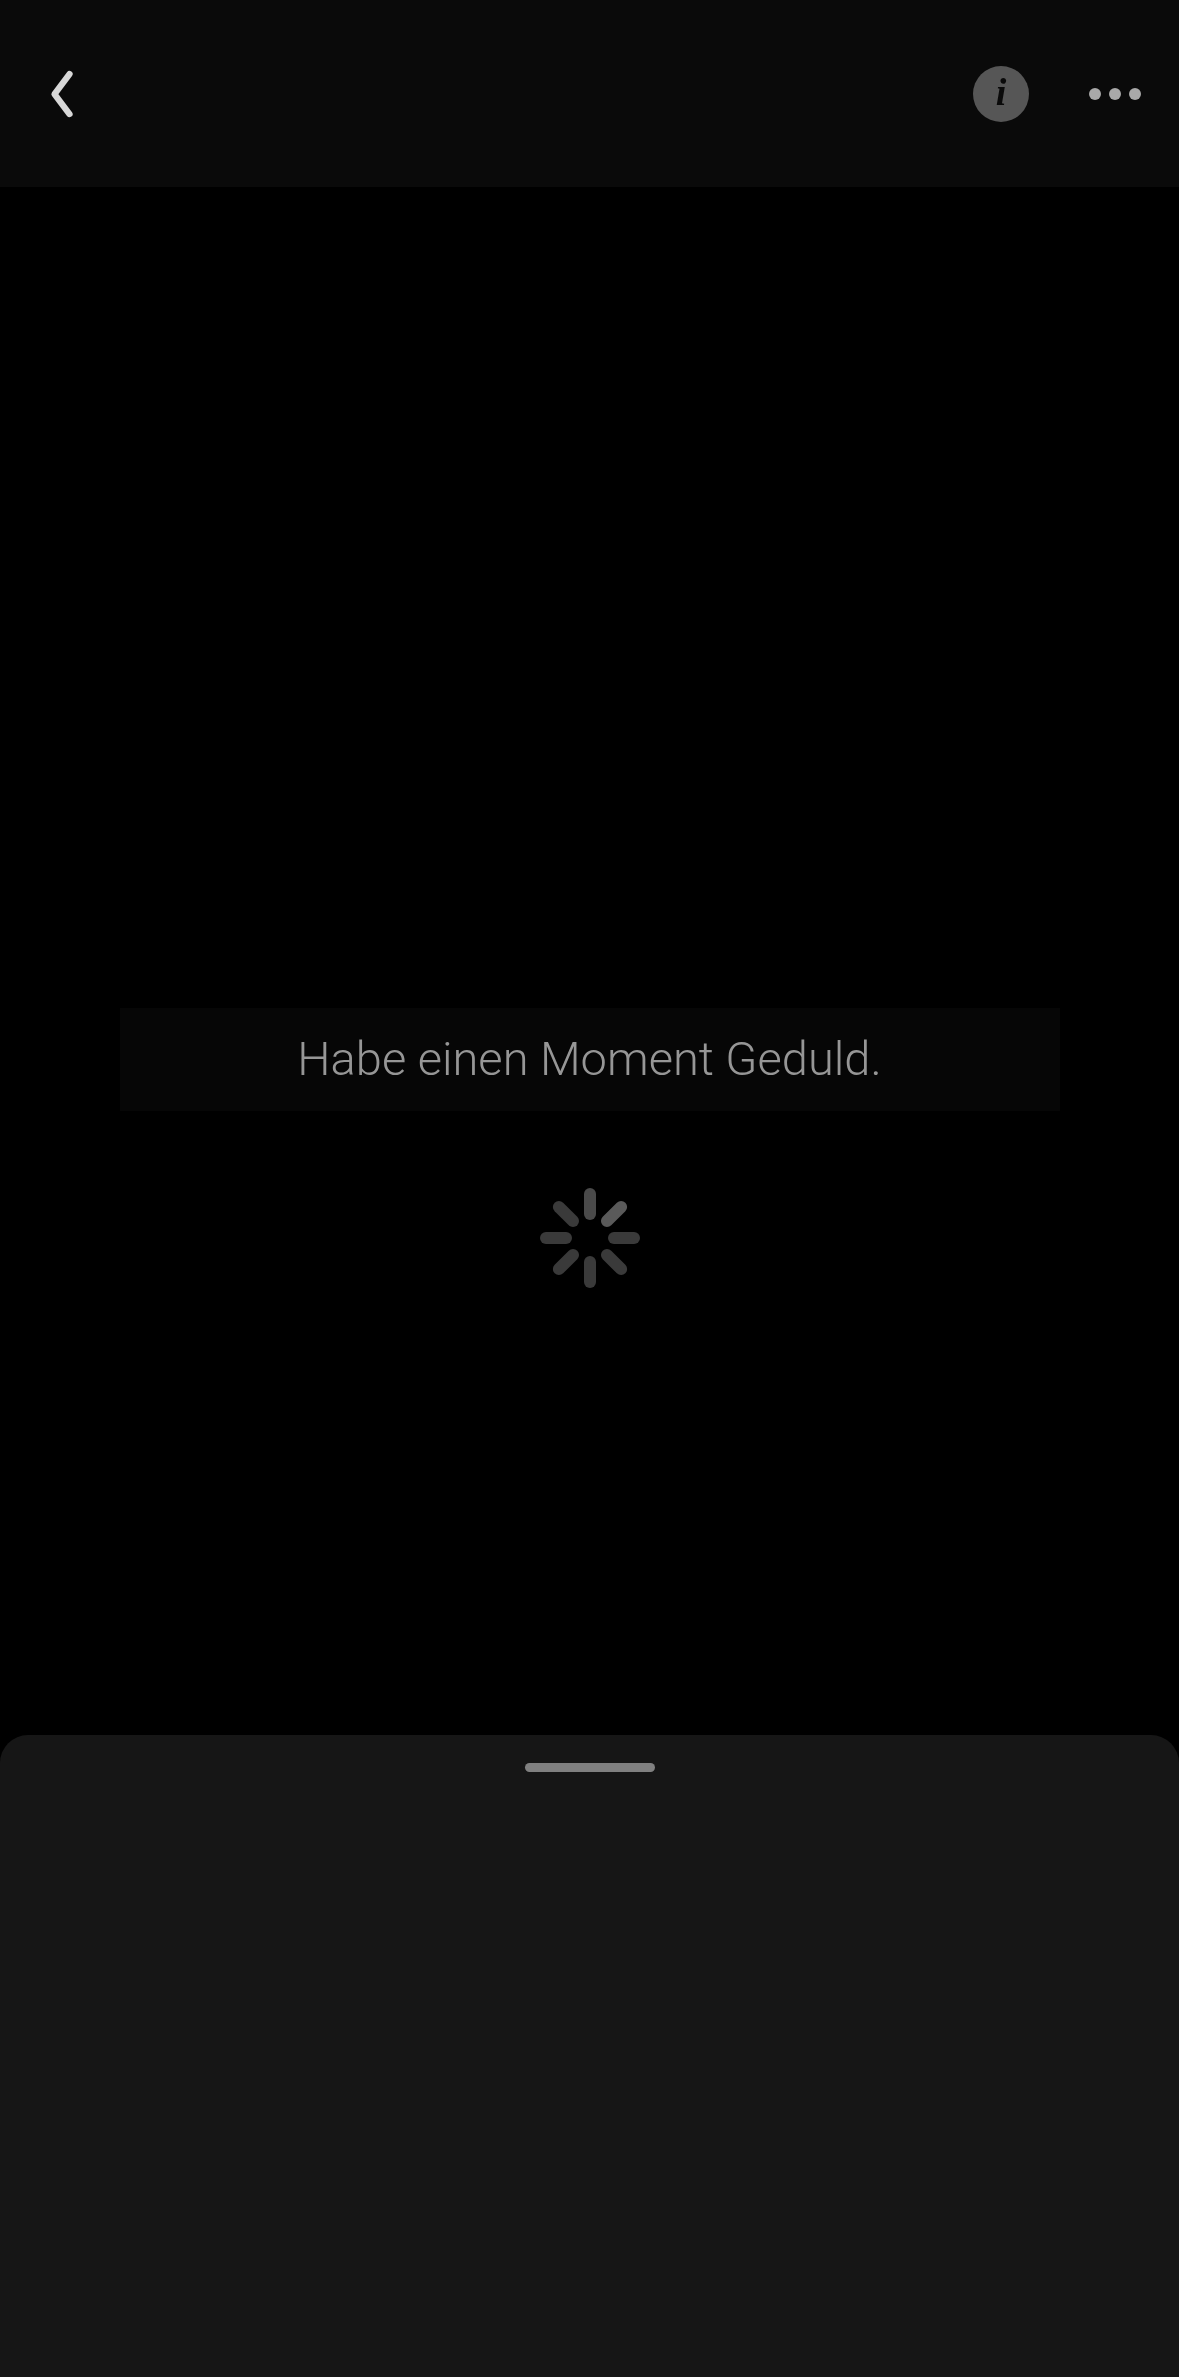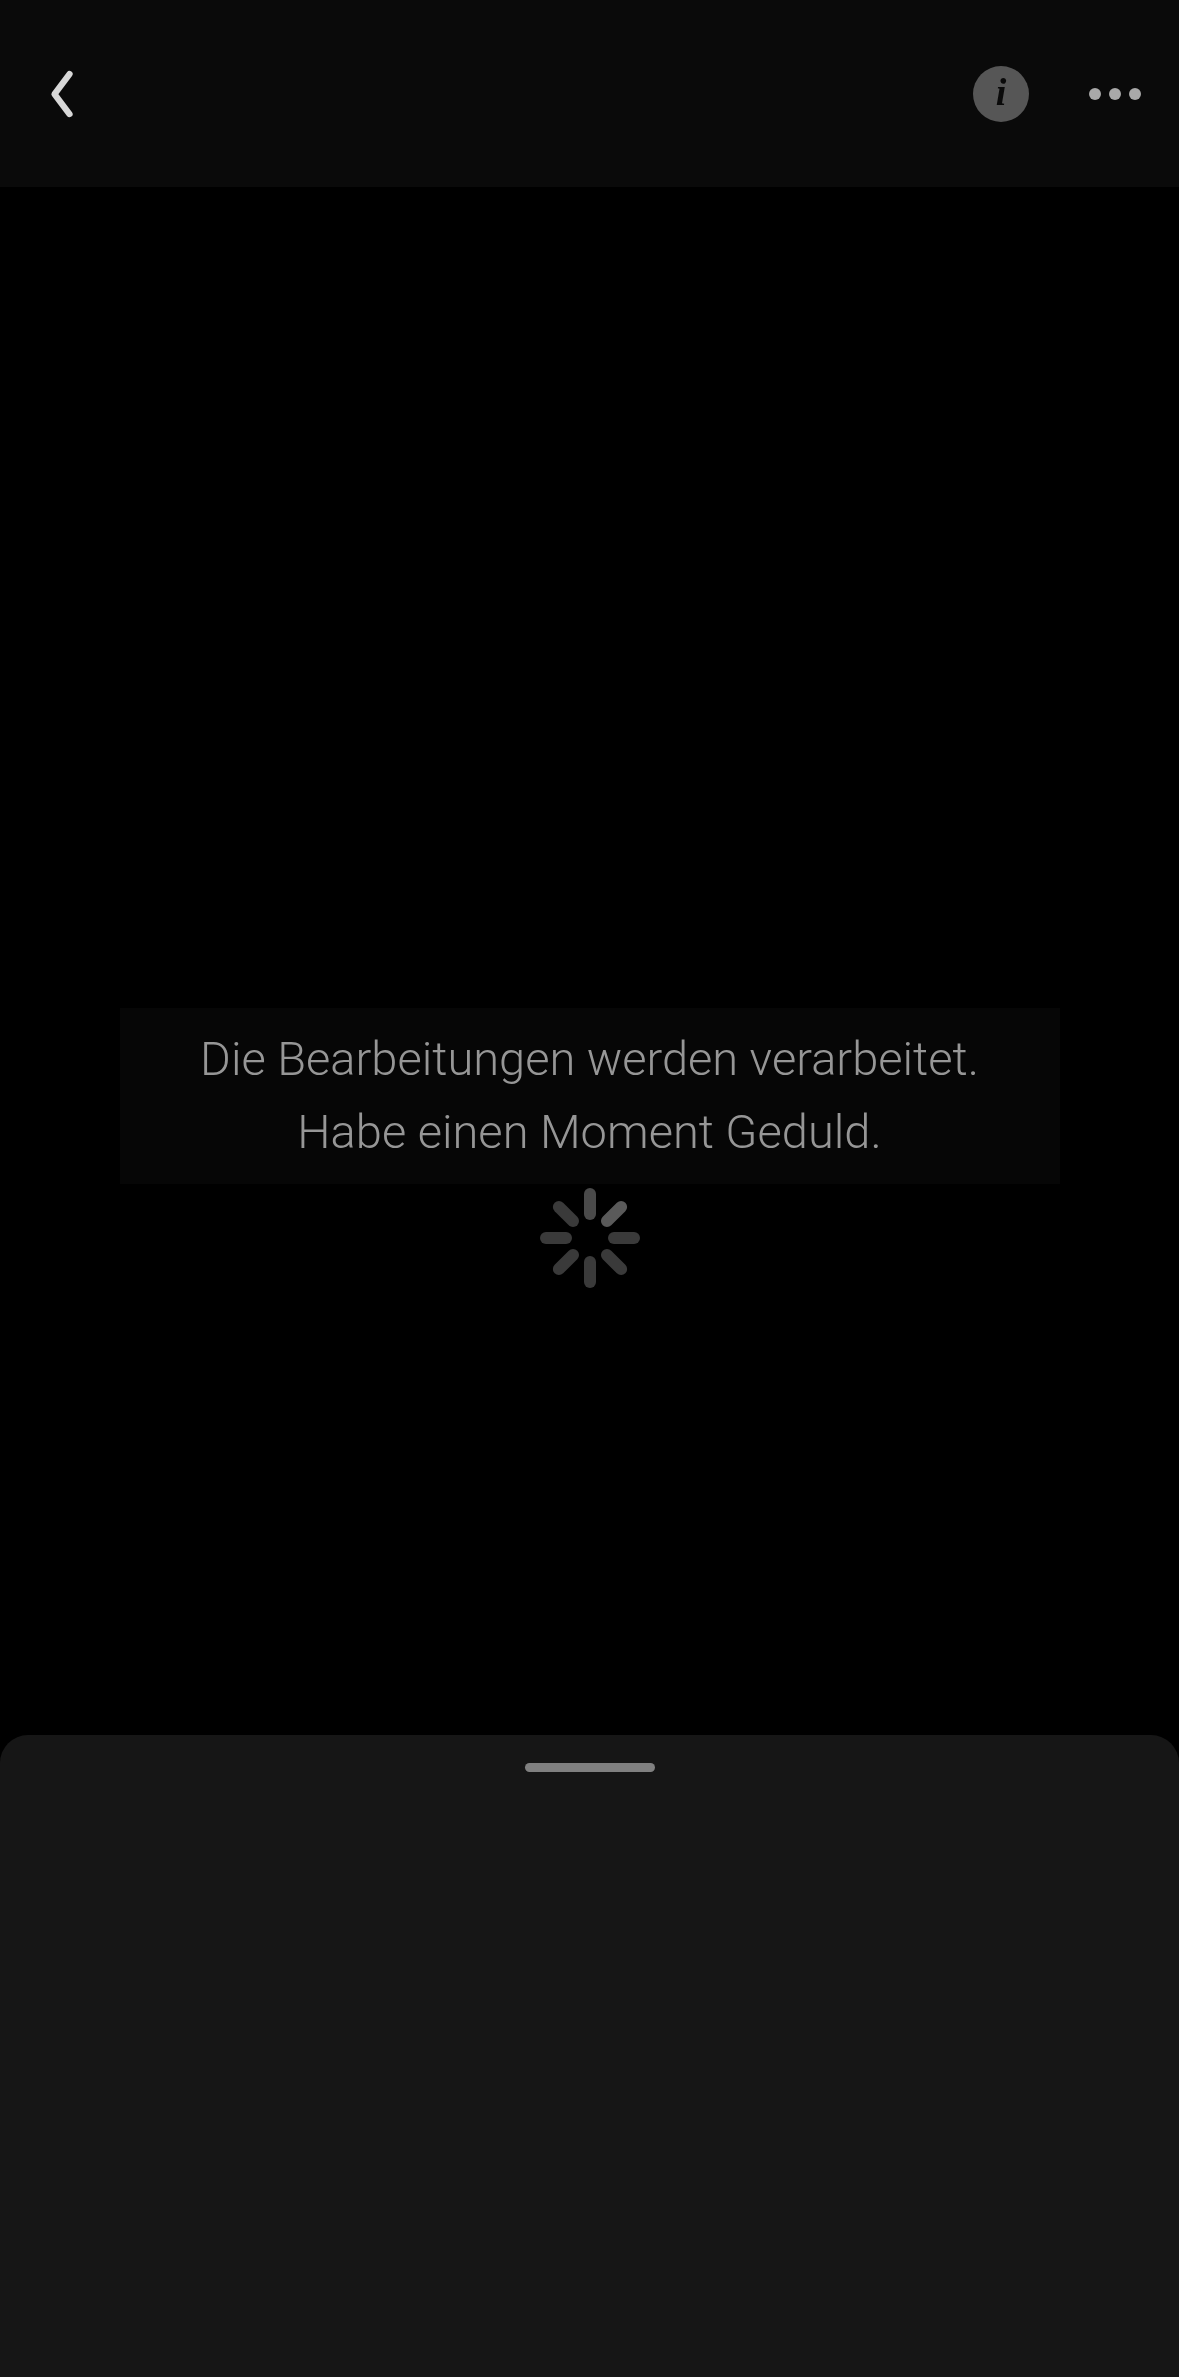--- a/index.html
+++ b/index.html
@@ -179,21 +179,20 @@
     <div class="more-button">
       <div class="dot"></div>
       <div class="dot"></div>
       <div class="dot"></div>
     </div>
   </div>
 </div>
 
 <div class="main-content">
   <div class="processing-message">
-    <div class="line1">Die Bearbeitungen werden verarbeitet.</div>
     <div class="line2">Habe einen Moment Geduld.</div>
   </div>
   <div class="spinner-container">
     <div class="spinner">
       <div class="spinner-blade"></div>
       <div class="spinner-blade"></div>
       <div class="spinner-blade"></div>
       <div class="spinner-blade"></div>
       <div class="spinner-blade"></div>
       <div class="spinner-blade"></div>

